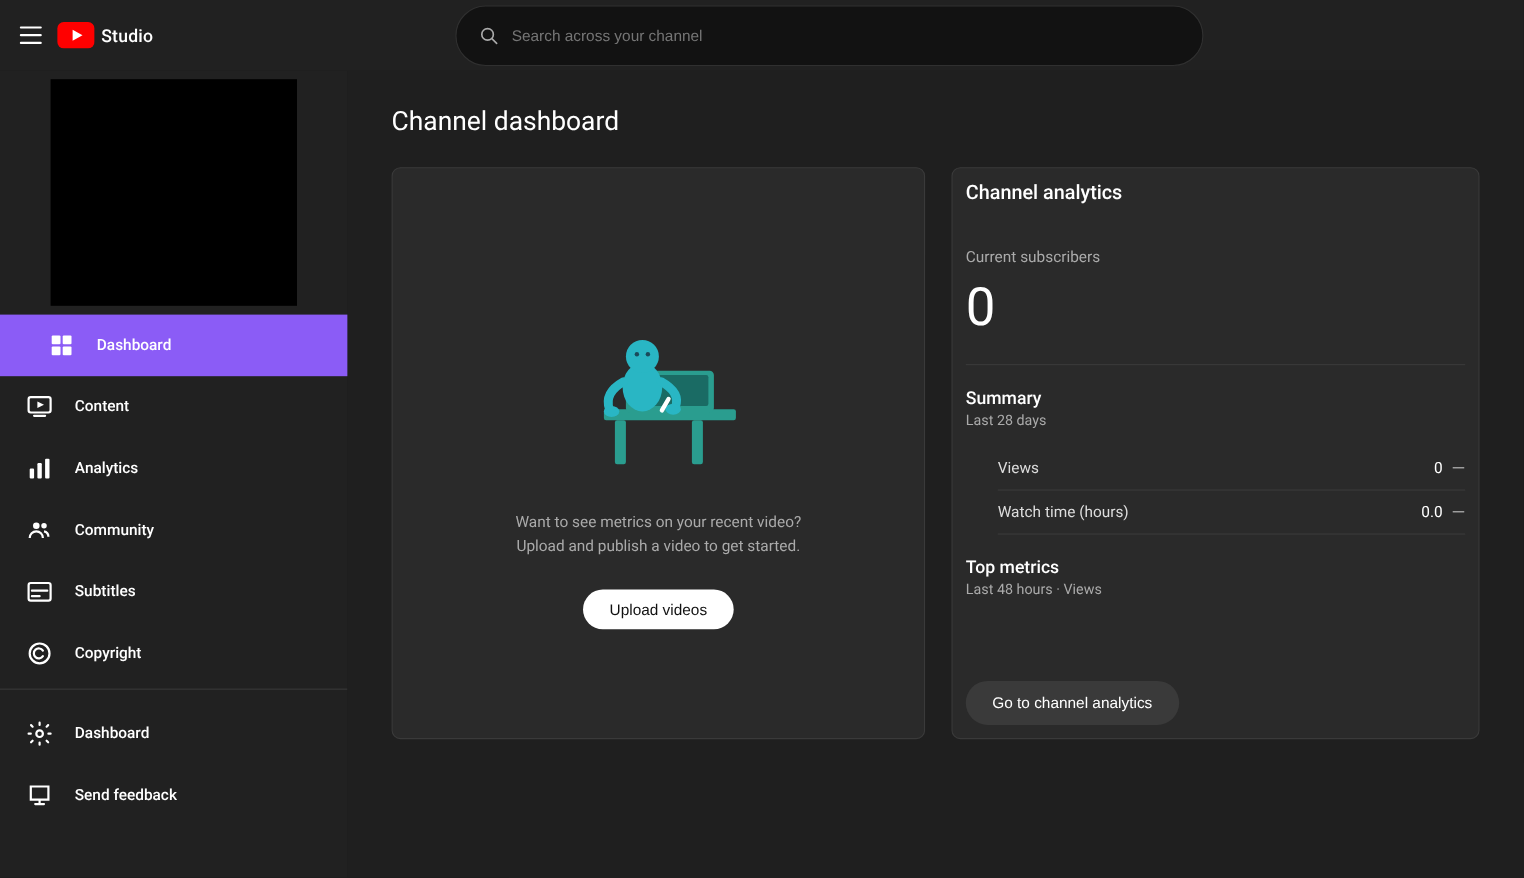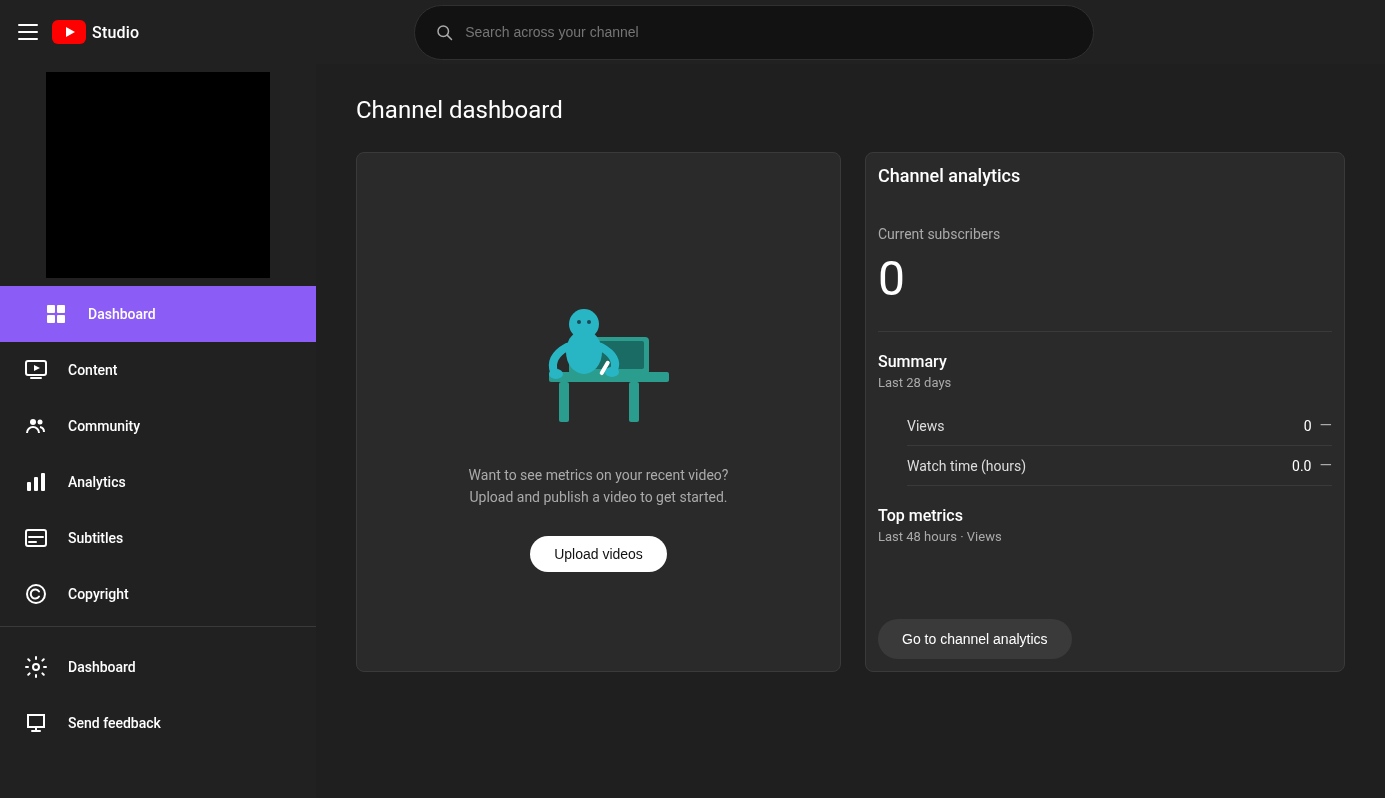--- a/index.html
+++ b/index.html
@@ -367,38 +367,38 @@
             <polygon points="10,7 10,13 16,10" fill="white"></polygon>
             <line x1="7" y1="20" x2="17" y2="20" stroke="white" stroke-width="2" stroke-linecap="round"></line>
           </svg>
         </span>
         <span class="sidebar-item-label">Content</span>
       </div>
 
       <div class="sidebar-item">
         <span class="sidebar-item-icon">
           <svg width="24" height="24" viewBox="0 0 24 24" fill="white">
+            <rect x="3" y="12" width="4" height="9" rx="1" fill="white"></rect>
+            <rect x="10" y="7" width="4" height="14" rx="1" fill="white"></rect>
+            <rect x="17" y="3" width="4" height="18" rx="1" fill="white"></rect>
+          </svg>
+        </span>
+        <span class="sidebar-item-label">Analytics</span>
+      </div>
+
+      <div class="sidebar-item">
+        <span class="sidebar-item-icon">
+          <svg width="24" height="24" viewBox="0 0 24 24" fill="white">
             <circle cx="9" cy="8" r="3" fill="white"></circle>
             <circle cx="16" cy="8" r="2.5" fill="white"></circle>
             <path d="M3 19c0-3.3 2.7-6 6-6s6 2.7 6 6" fill="none" stroke="white" stroke-width="2"></path>
             <path d="M16 13c2.2 0.4 4 2.4 4 5" fill="none" stroke="white" stroke-width="2"></path>
           </svg>
         </span>
         <span class="sidebar-item-label">Community</span>
-      </div>
-
-      <div class="sidebar-item">
-        <span class="sidebar-item-icon">
-          <svg width="24" height="24" viewBox="0 0 24 24" fill="white">
-            <rect x="3" y="12" width="4" height="9" rx="1" fill="white"></rect>
-            <rect x="10" y="7" width="4" height="14" rx="1" fill="white"></rect>
-            <rect x="17" y="3" width="4" height="18" rx="1" fill="white"></rect>
-          </svg>
-        </span>
-        <span class="sidebar-item-label">Analytics</span>
       </div>
 
       <div class="sidebar-item">
         <span class="sidebar-item-icon">
           <svg width="24" height="24" viewBox="0 0 24 24" fill="none">
             <rect x="2" y="4" width="20" height="16" rx="2" stroke="white" stroke-width="2"></rect>
             <line x1="5" y1="11" x2="19" y2="11" stroke="white" stroke-width="2" stroke-linecap="round"></line>
             <line x1="5" y1="16" x2="12" y2="16" stroke="white" stroke-width="2" stroke-linecap="round"></line>
           </svg>
         </span>

